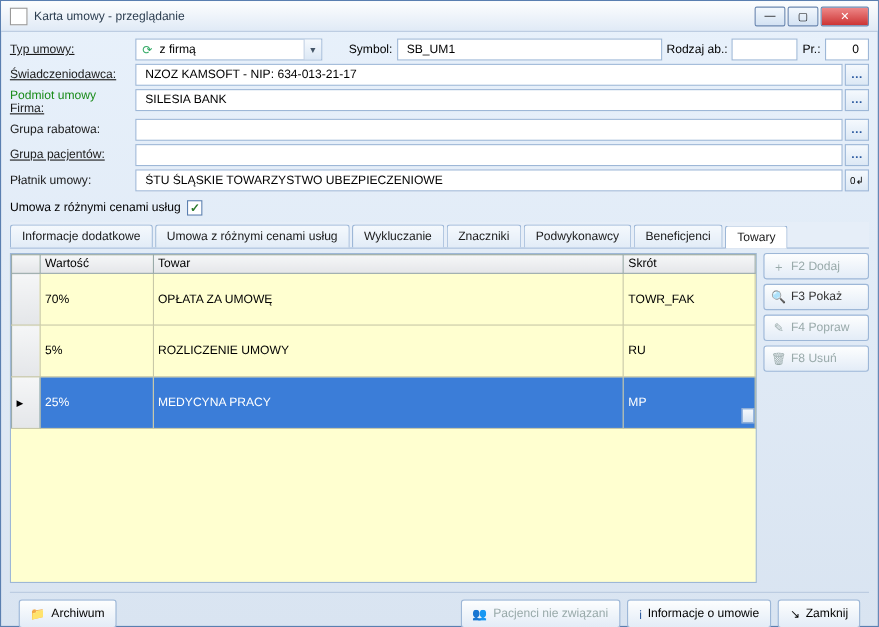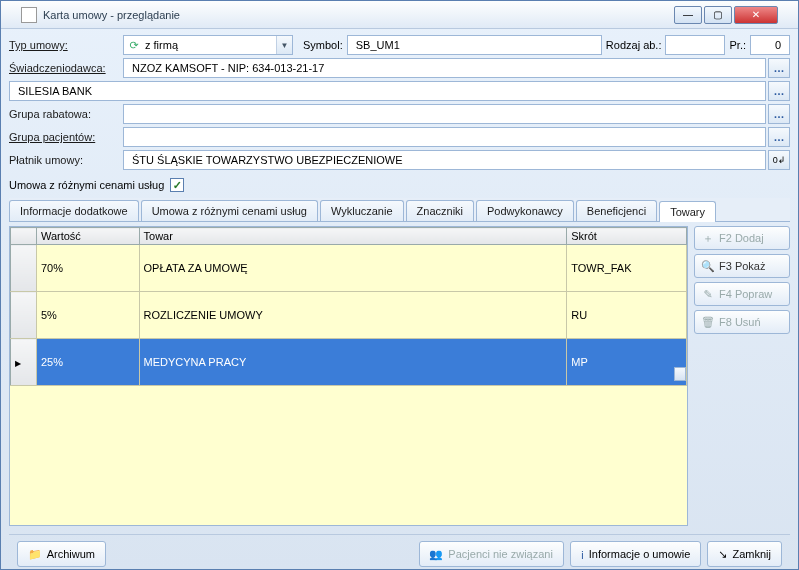--- a/index.html
+++ b/index.html
@@ -18,21 +18,21 @@
     background: linear-gradient(#e8f1fb, #d9e4f1);
     border: 1px solid #5a7fb0;
     position: relative;
   }
   .titlebar {
     height: 28px;
     background: linear-gradient(#fdfefe, #e0eaf6);
     border-bottom: 1px solid #b8c9df;
     display: flex;
     align-items: center;
-    padding: 0 20px;
+    padding: 0 8px;
   }
   .title-icon {
     width: 16px; height: 16px;
     background: #fff;
     border: 1px solid #999;
     margin-right: 6px;
   }
   .title-text { flex: 1; color: #2c3e50; }
   .win-btns { display: flex; gap: 2px; }
   .win-btn {
@@ -251,37 +251,41 @@
 
   <div class="content">
 
     <div class="form-row">
       <div class="lbl"><u>Typ umowy:</u></div>
       <div class="combo">
         <span class="combo-icon">⟳</span>
         <span class="combo-text">z firmą</span>
         <span class="combo-arrow">▼</span>
       </div>
-      <div style="margin-left:6px;">Symbol:</div>
+      <div style="margin-left:20px;">Symbol:</div>
       <input class="input" style="flex: 1 1 0%;" value="SB_UM1">
       <div>Rodzaj ab.:</div>
       <input class="input" style="width: 60px;" value="">
       <div>Pr.:</div>
       <input class="input" style="width: 40px; text-align: right;" value="0">
     </div>
 
     <div class="form-row">
       <div class="lbl"><u>Świadczeniodawca:</u></div>
       <div class="field-flex">
         <input class="input" style="flex: 1 1 0%;" value="NZOZ KAMSOFT - NIP: 634-013-21-17">
         <div class="btn-ellipsis">…</div>
       </div>
     </div>
 
     <div class="form-row" style="align-items:flex-start">
+      <div style="width:110px">
+        <div class="lbl green" style="width:auto">Podmiot umowy</div>
+        <div class="lbl" style="width:auto"><u>Firma:</u></div>
+      </div>
       <div class="field-flex">
         <input class="input" style="flex: 1 1 0%;" value="SILESIA BANK">
         <div class="btn-ellipsis">…</div>
       </div>
     </div>
 
     <div class="form-row">
       <div class="lbl"><span>Grupa rabatowa:</span></div>
       <div class="field-flex">
         <input class="input" style="flex: 1 1 0%;" value="">

